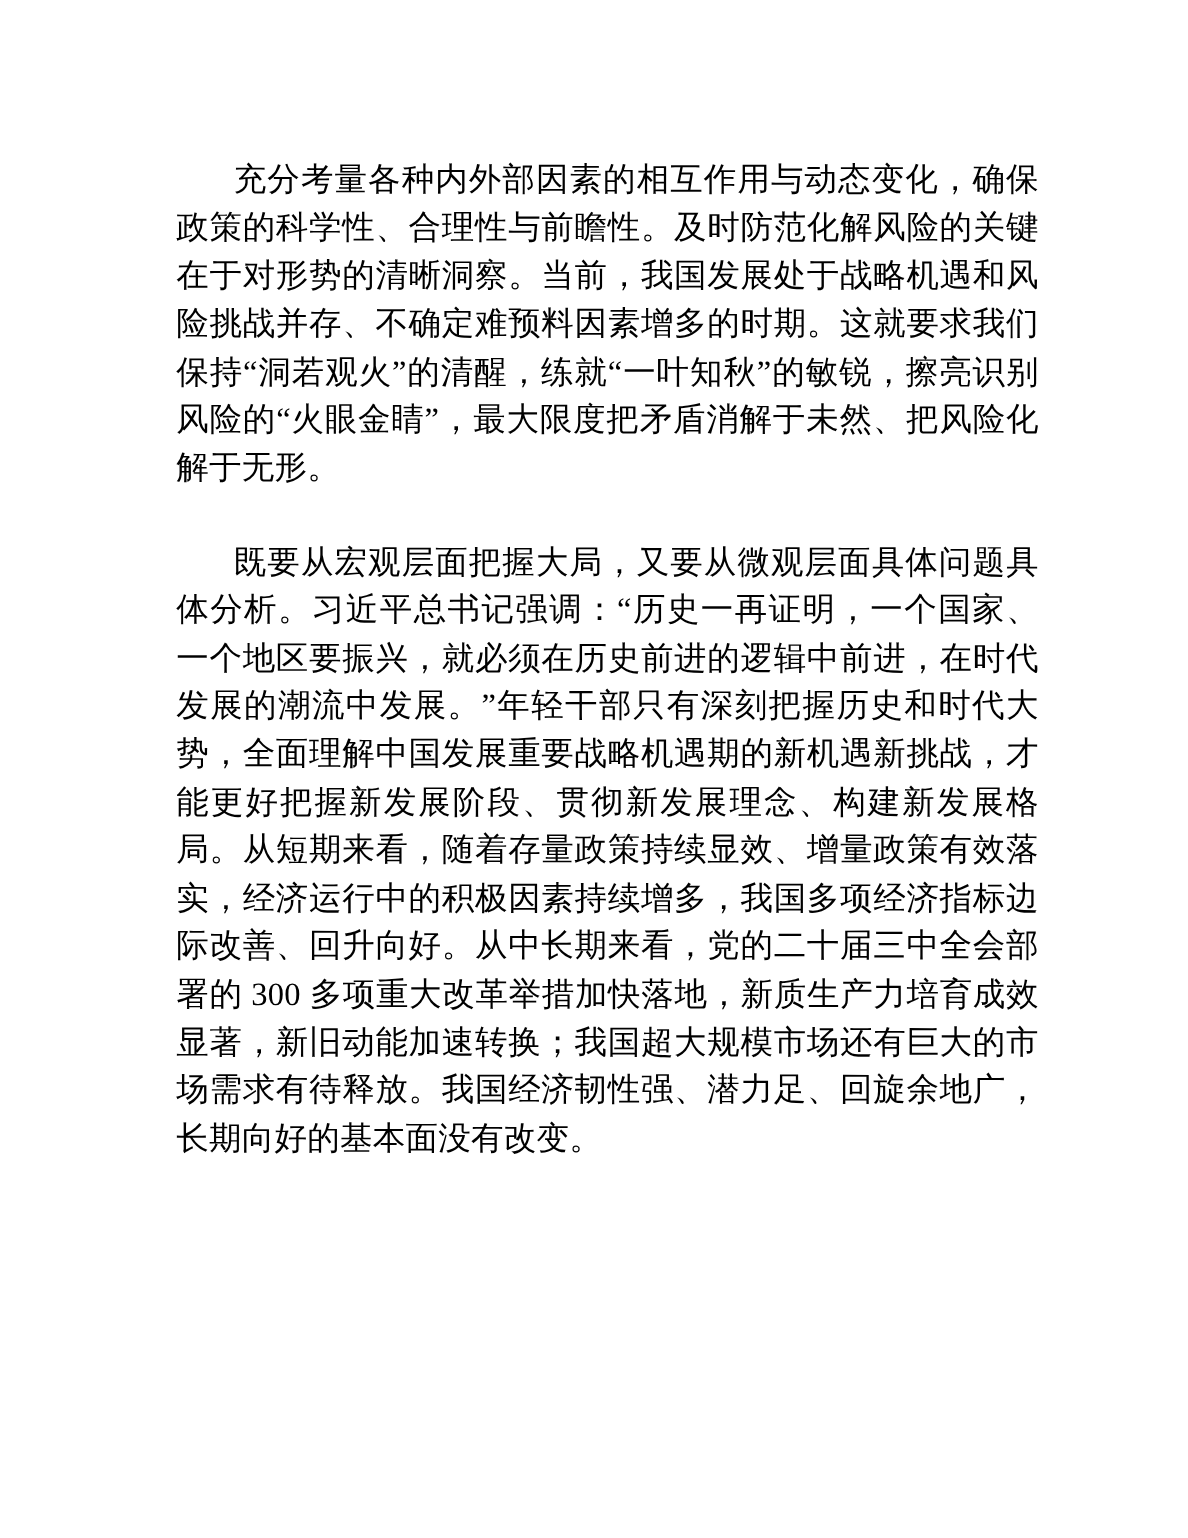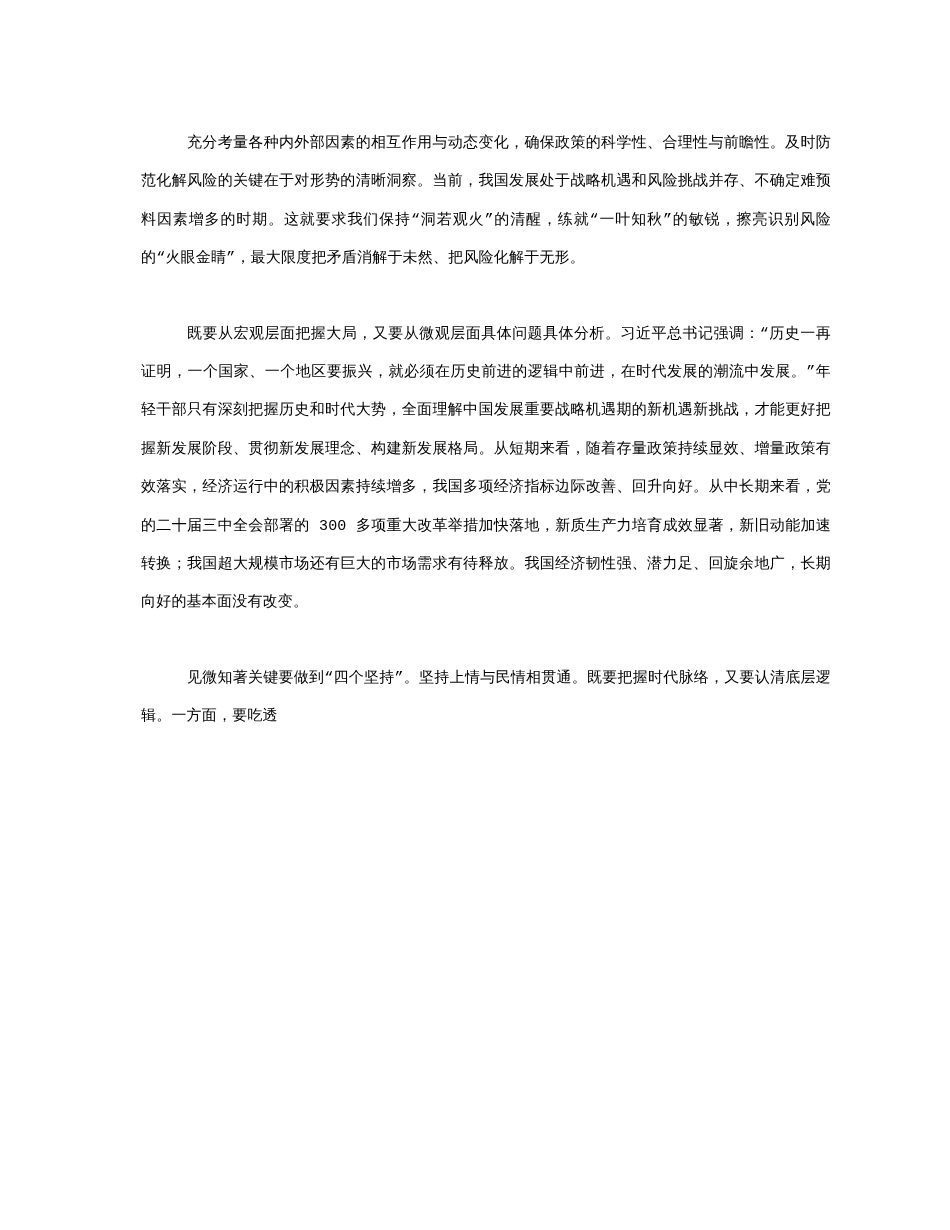--- a/index.html
+++ b/index.html
@@ -2,33 +2,32 @@
 <html><head>
 <meta charset="utf-8">
 <style>
   html, body { margin: 0; padding: 0; background: #ffffff; }
   body { width: 950px; height: 1230px; overflow: hidden; position: relative; }
   .page {
     position: absolute;
     left: 141px;
     top: 125px;
     width: 690px;
-    font-family: Liberation Mono, monospace;
-    font-size: 15px;
+    font-family: Liberation Serif, serif;
+    font-size: 26px;
     line-height: 38.4px;
     color: #000000;
     letter-spacing: 0.2px;
   }
   .para {
     margin: 0 0 37px 0;
     text-indent: 46px;
     text-align: justify;
     text-justify: inter-character;
   }
 </style>
 </head>
 <body>
 
 <div class="page">
   <p class="para">充分考量各种内外部因素的相互作用与动态变化，确保政策的科学性、合理性与前瞻性。及时防范化解风险的关键在于对形势的清晰洞察。当前，我国发展处于战略机遇和风险挑战并存、不确定难预料因素增多的时期。这就要求我们保持“洞若观火”的清醒，练就“一叶知秋”的敏锐，擦亮识别风险的“火眼金睛”，最大限度把矛盾消解于未然、把风险化解于无形。</p>
   <p class="para">既要从宏观层面把握大局，又要从微观层面具体问题具体分析。习近平总书记强调：“历史一再证明，一个国家、一个地区要振兴，就必须在历史前进的逻辑中前进，在时代发展的潮流中发展。”年轻干部只有深刻把握历史和时代大势，全面理解中国发展重要战略机遇期的新机遇新挑战，才能更好把握新发展阶段、贯彻新发展理念、构建新发展格局。从短期来看，随着存量政策持续显效、增量政策有效落实，经济运行中的积极因素持续增多，我国多项经济指标边际改善、回升向好。从中长期来看，党的二十届三中全会部署的 300 多项重大改革举措加快落地，新质生产力培育成效显著，新旧动能加速转换；我国超大规模市场还有巨大的市场需求有待释放。我国经济韧性强、潜力足、回旋余地广，长期向好的基本面没有改变。</p>
-  <p class="para">见微知著关键要做到“四个坚持”。坚持上情与民情相贯通。既要把握时代脉络，又要认清底层逻辑。一方面，要吃透</p>
 </div>
 
 </body></html>

